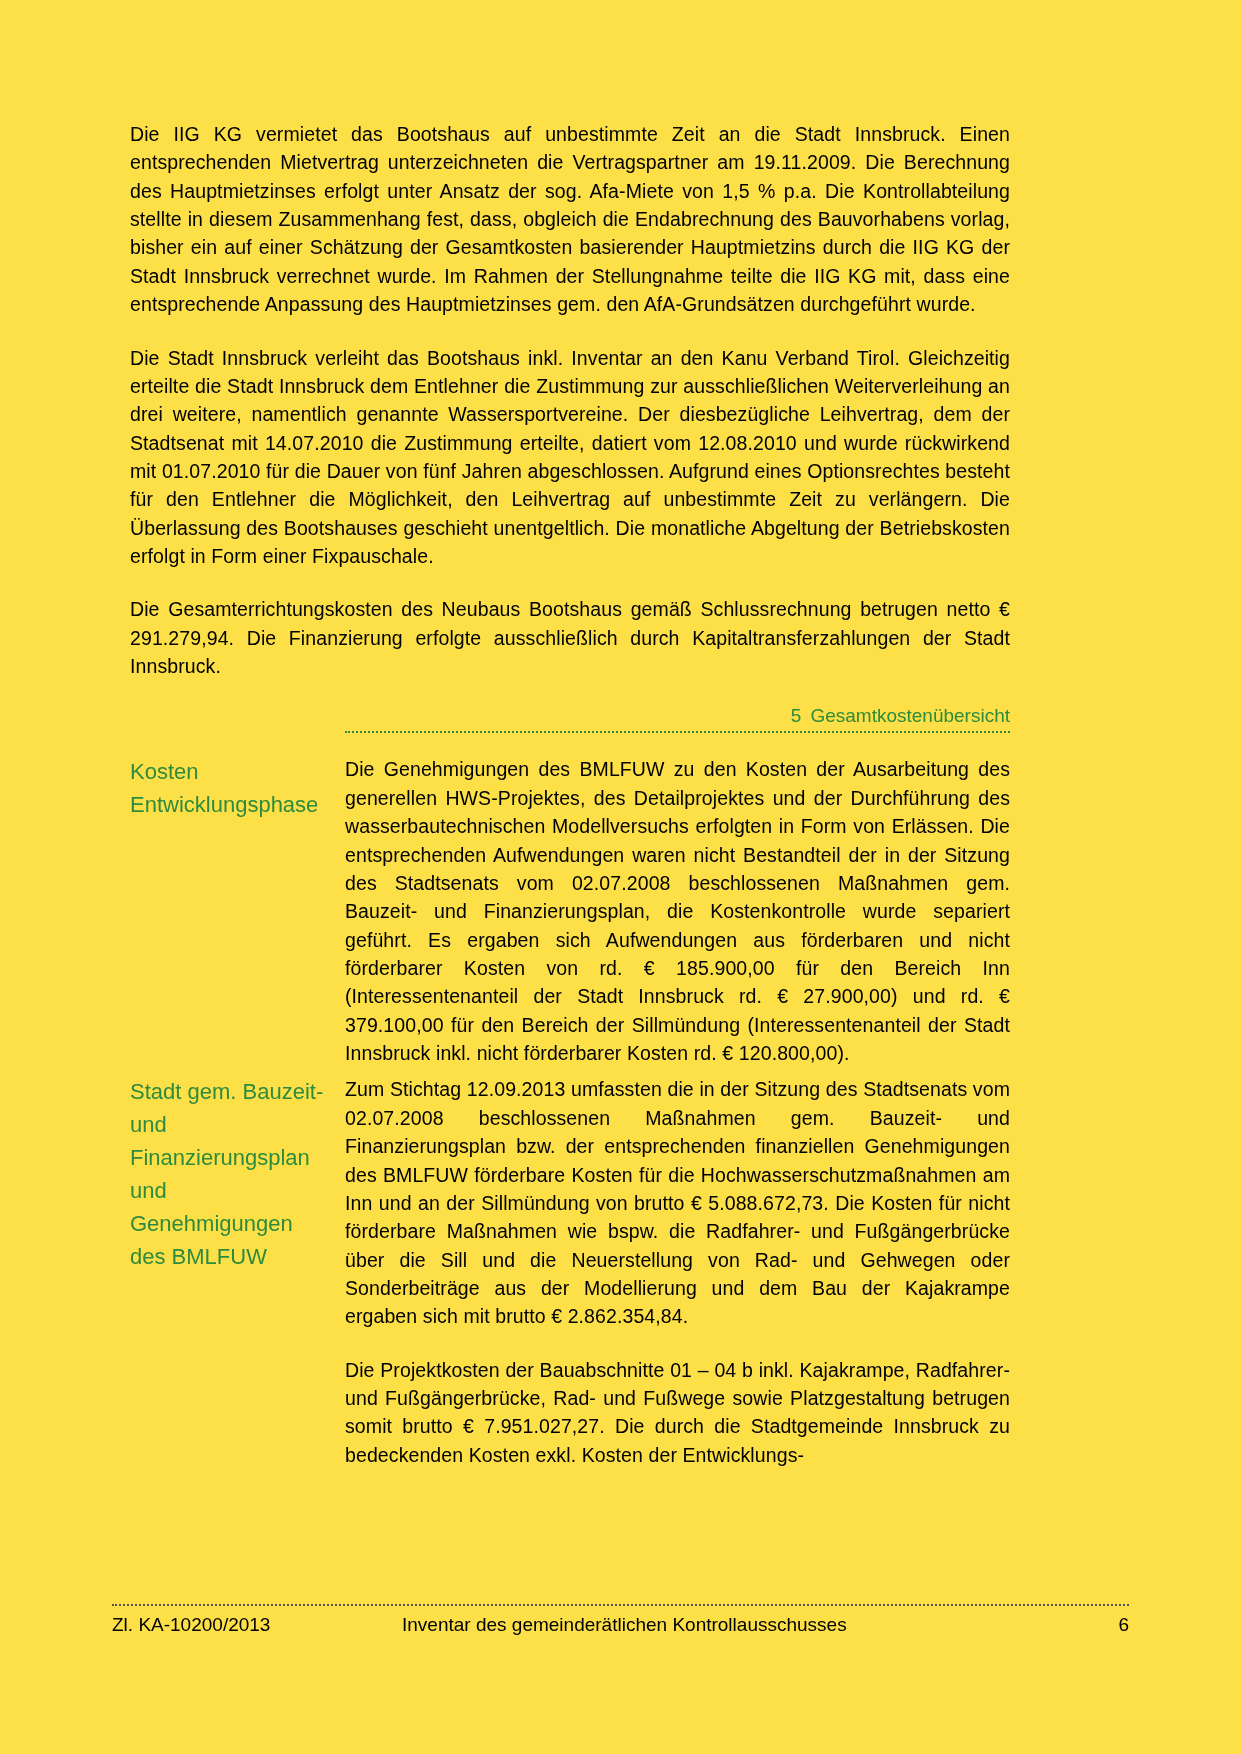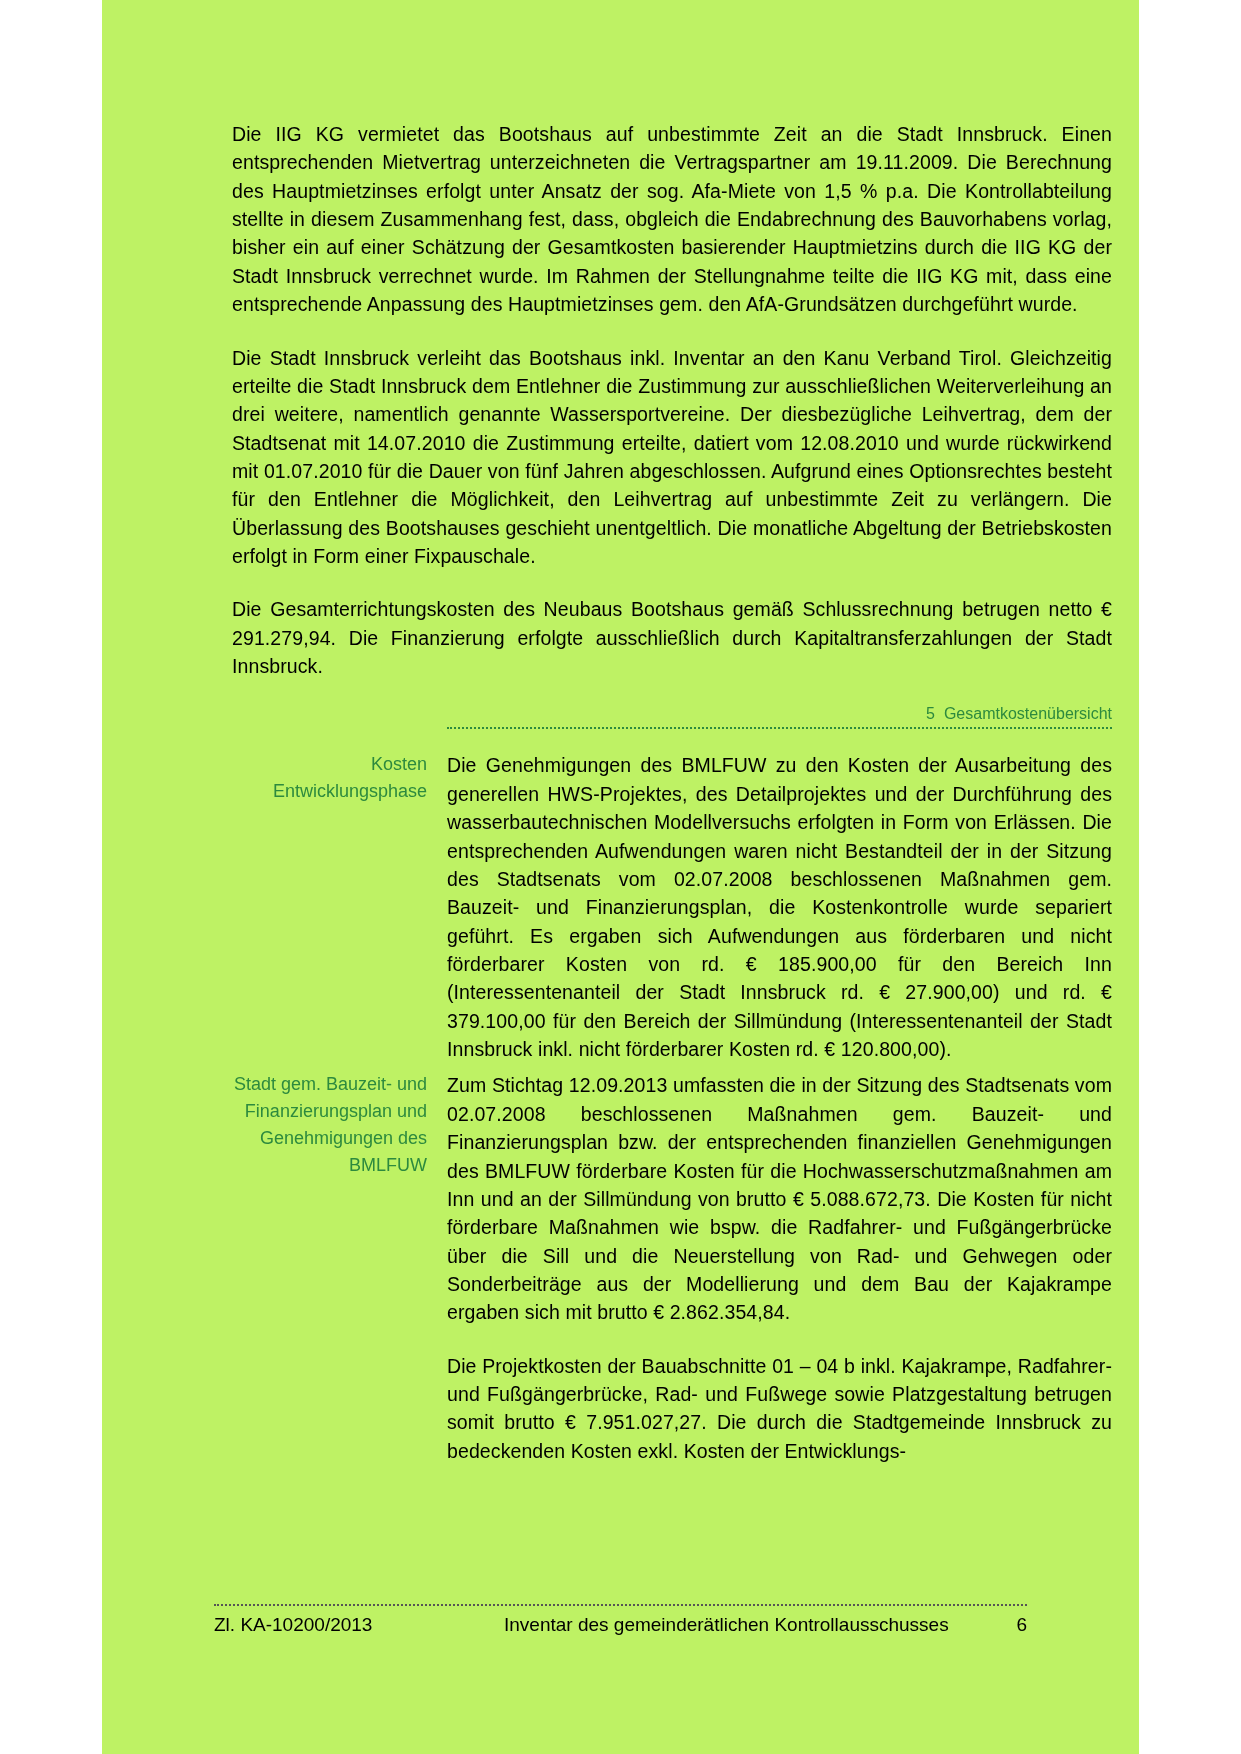--- a/index.html
+++ b/index.html
@@ -6,24 +6,24 @@
     margin: 0;
     padding: 0;
     background: #ffffff;
   }
   body {
     font-family: "Liberation Sans", sans-serif;
     color: #000000;
   }
   .page {
     position: relative;
-    width: 1037px;
+    width: 1241px;
     height: 1754px;
     margin: 0 auto;
-    background: #bef264;
+    background: #fde047;
     box-sizing: border-box;
     text-decoration: underline;
   }
   .content {
     position: absolute;
     left: 130px;
     top: 120px;
     width: 880px;
   }
   .body-col {
@@ -37,39 +37,39 @@
     letter-spacing: 0.1px;
   }
   p.para:last-child {
     margin-bottom: 0;
   }
   .section-head {
     margin-top: 18px;
     margin-left: 215px;
     text-align: right;
     color: #2d8a3e;
-    font-size: 16px;
+    font-size: 19px;
     padding-bottom: 4px;
     border-bottom: 2px dotted #2d8a3e;
   }
   .section-head .num {
     margin-right: 9px;
   }
   .marg-block {
     position: relative;
   }
   .marginal {
     position: absolute;
     left: 0;
     top: 0;
     width: 195px;
     color: #2d8a3e;
-    font-size: 18px;
+    font-size: 22px;
     line-height: 1.5;
-    text-align: right;
+    text-align: left;
   }
   .after-head {
     margin-top: 22px;
   }
   .footer {
     position: absolute;
     left: 112px;
     right: 112px;
     bottom: 118px;
   }

